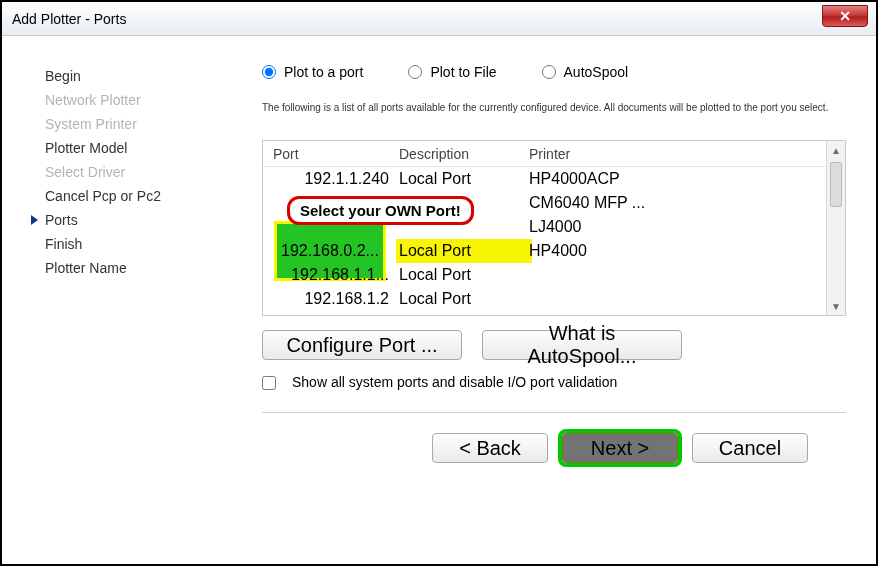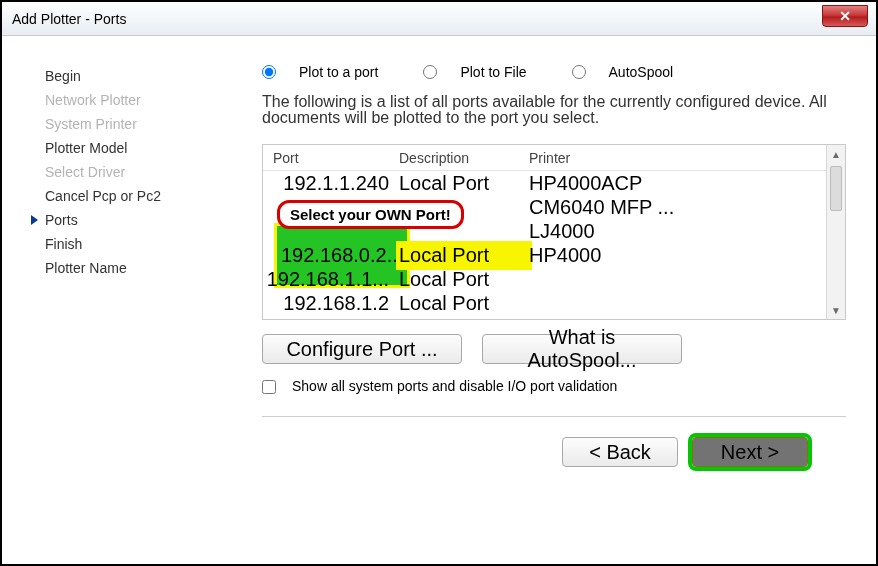--- a/index.html
+++ b/index.html
@@ -74,27 +74,27 @@
     padding-right: 5px;
   }
   .radio-row {
     display: flex;
     gap: 45px;
     margin-bottom: 14px;
   }
   .radio-opt {
     display: flex;
     align-items: center;
-    gap: 23px;
+    gap: 8px;
     font-size: 14px;
   }
   .radio-opt input { width:14px; height:14px; }
   .desc {
-    font-size: 16px;
-    line-height: 16px;
+    font-size: 10px;
+    line-height: 28px;
     color: #333;
     margin-bottom: 18px;
   }
   
   .tablewrap {
     border: 1px solid #c9c9c9;
     background: #fff;
     height: 176px;
     display: flex;
     margin-bottom: 14px;
@@ -112,42 +112,42 @@
     font-size: 14px;
     color: #444;
   }
   .col-port { width:136px; padding-left:10px; }
   .col-desc { width:130px; }
   .col-printer { flex:1; }
   .bodyrow {
     display: flex;
     height: 24px;
     align-items: center;
-    font-size: 20px;
+    font-size: 16px;
   }
   .bodyrow .col-port { text-align:right; padding-right:10px; padding-left:0; }
   .sel-port {
     background:#25c425;
     outline: 3px solid #f7f500;
     padding: 18px 4px;
     display:inline-block;
     text-align:left;
   }
   .scroll {
     width:19px;
     border-left:1px solid #d7d7d7;
     background:#f2f2f2;
     display:flex;
     flex-direction:column;
   }
   .scroll .arrow { height:18px; display:flex;align-items:center;justify-content:center;color:#6a6a6a;font-size:10px; }
   .scroll .thumb { margin:3px; height:45px; background:#dcdcdc; border:1px solid #bcbcbc; border-radius:2px; }
   .annot {
     position:absolute;
-    left:14px; top:55px;
+    left:24px; top:55px;
     border:3px solid #d80000;
     border-radius:12px;
     background:#fff;
     padding:3px 10px;
     font-weight:bold;
     font-size:15px;
   }
   .btnrow {
     display:flex;
     gap:20px;
@@ -290,16 +290,17 @@
     <label class="check">
       <input type="checkbox" style="">
       <span>Show all system ports and disable I/O port validation</span>
     </label>
 
     <div class="sep"></div>
 
     <div class="footer">
       <button class="btn">&lt; Back</button>
       <button class="btn next">Next &gt;</button>
+      <button class="btn">Cancel</button>
     </div>
 
   </div>
 </div>
 
 </body></html>

